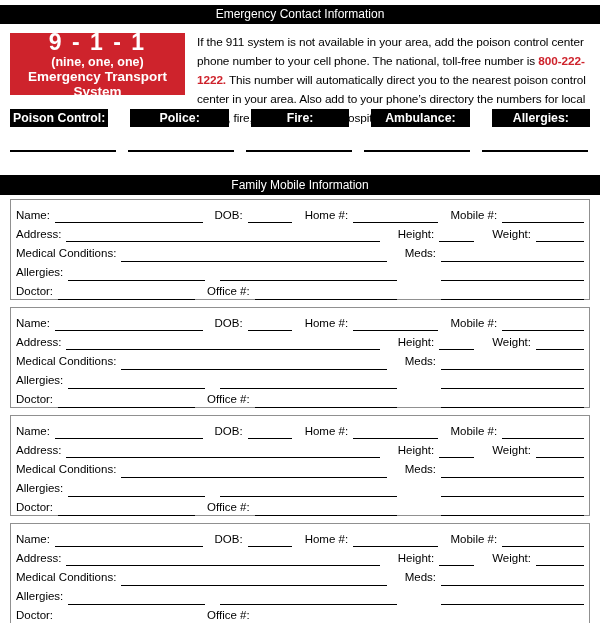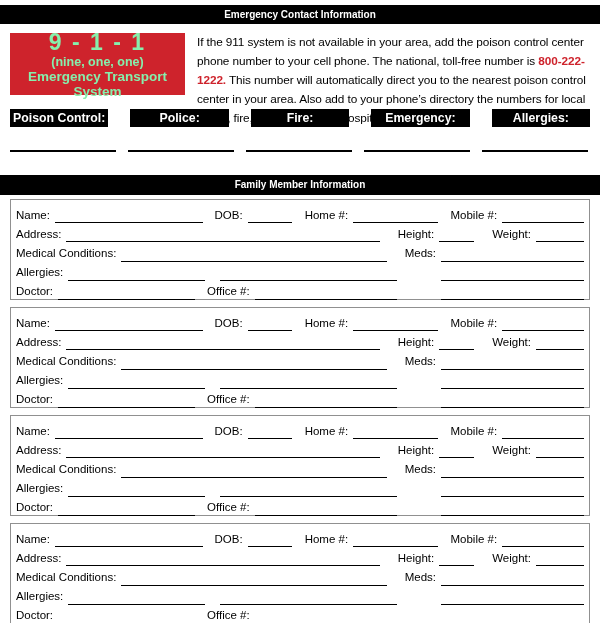--- a/index.html
+++ b/index.html
@@ -1,24 +1,24 @@
 <!DOCTYPE html>
 <html style="--red: #CE232C;"><head>
 <meta charset="utf-8">
 <style>
   * { margin:0; padding:0; box-sizing:border-box; }
   html,body { width:600px; height:623px; overflow:hidden; background:#fff;
               font-family:"Liberation Sans", sans-serif; color:#000; }
 
-  .bar { background:#000; color:#fff; font-weight:bold; text-align:center;
-         font-size:10px; height:20px; line-height:20px; }
+  .bar { background:#000; color:#fff; font-weight:normal; text-align:center;
+         font-size:12px; height:20px; line-height:20px; }
   .bar-top { margin-top:5px; height:19px; line-height:19px; }
 
   .row911 { display:flex; margin:9px 10px 0; height:68px; }
-  .redbox { width:175px; height:62px; background:var(--red,#CE232C); color:#86efac;
+  .redbox { width:175px; height:62px; background:var(--red,#CE232C); color:#ffffff;
             display:flex; flex-direction:column; align-items:center; justify-content:center;
             text-align:center; flex:none; }
   .r911-num  { font-size:23px; font-weight:bold; letter-spacing:2px; line-height:24px; }
   .r911-pron { font-size:12.5px; font-weight:bold; line-height:14px; margin-top:1px; }
   .r911-sub  { font-size:13.5px; font-weight:bold; line-height:15px; }
   .intro { flex:1; margin-left:12px; font-size:11.8px; line-height:19px;
            letter-spacing:-0.1px; padding-right:2px; }
   .phone { color:var(--red,#CE232C); font-weight:bold; }
 
   .cboxes { display:flex; gap:22px; margin:8px 10px 0; height:18px; }
@@ -53,21 +53,21 @@
     <div class="r911-pron">(nine, one, one)</div>
     <div class="r911-sub">Emergency Transport System</div>
   </div>
   <div class="intro"><span>If the 911 system is not available in your area, add the poison control center phone number to your cell phone. The national, toll-free number is </span><span class="phone">800-222-1222.</span><span> This number will automatically direct you to the nearest poison control center in your area. Also add to your phone’s directory the numbers for local police, fire, ambulance, and hospital.</span></div>
 </div>
 
 <div class="cboxes">
   <div class="cbox">Poison Control:</div>
   <div class="cbox">Police:</div>
   <div class="cbox">Fire:</div>
-  <div class="cbox">Emergency:</div>
+  <div class="cbox">Ambulance:</div>
   <div class="cbox">Allergies:</div>
 </div>
 
 <div class="clines">
   <div class="ccell">
       <div class="cline"></div>
     </div>
   <div class="ccell">
       <div class="cline"></div>
     </div>
@@ -75,21 +75,21 @@
       <div class="cline"></div>
     </div>
   <div class="ccell">
       <div class="cline"></div>
     </div>
   <div class="ccell">
       <div class="cline"></div>
     </div>
 </div>
 
-<div class="bar bar-family">Family Member Information</div>
+<div class="bar bar-family">Family Mobile Information</div>
 
 <div id="members">
   <div class="block">
     <div class="frow">
       <span class="lbl">Name:</span>
       <span class="bl f175"></span>
       <span class="lbl ml12">DOB:</span>
       <span class="bl w44"></span>
       <span class="lbl ml13">Home #:</span>
       <span class="bl f100"></span>

